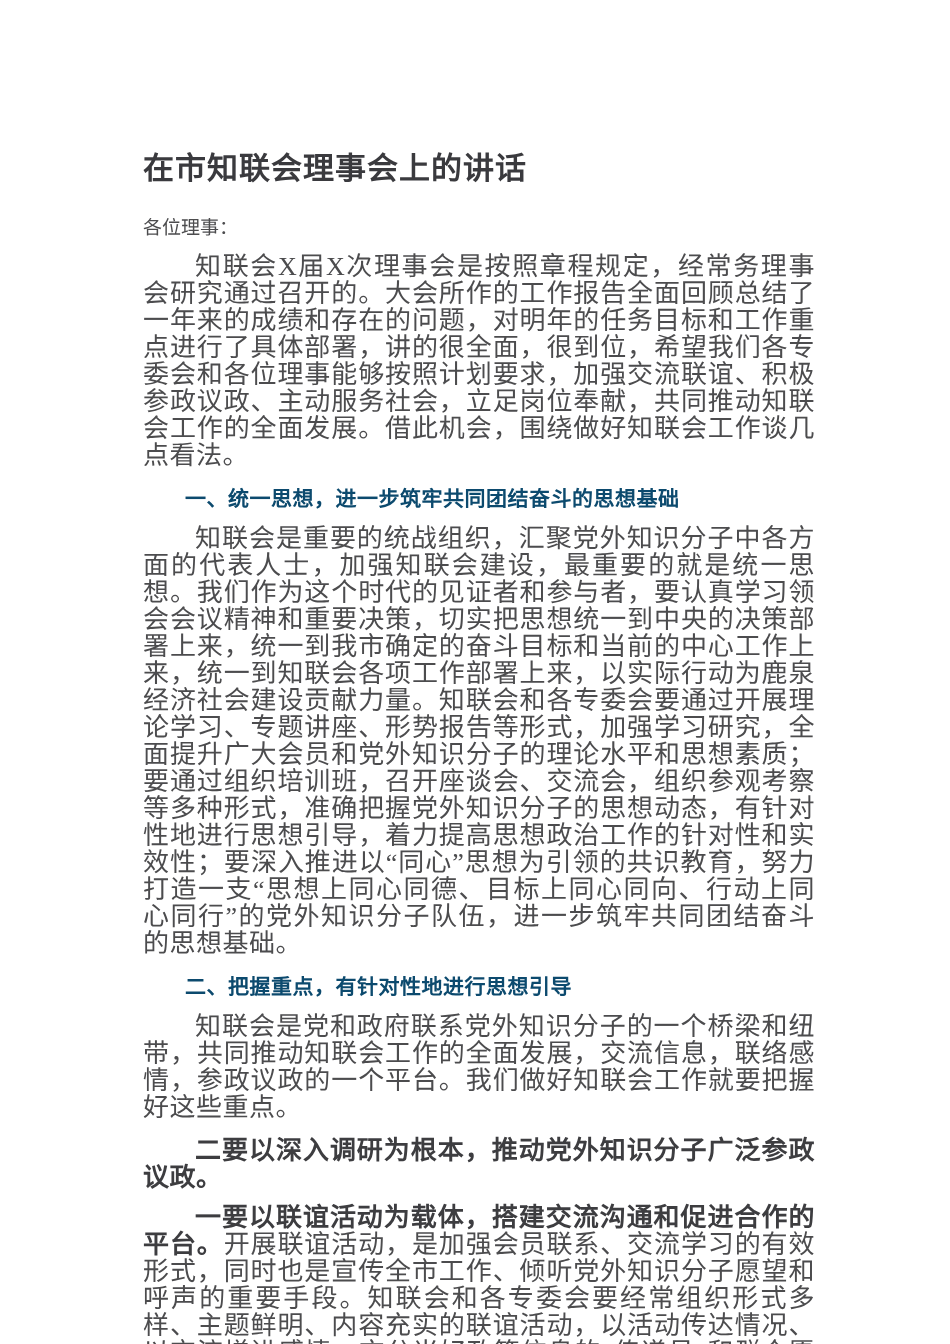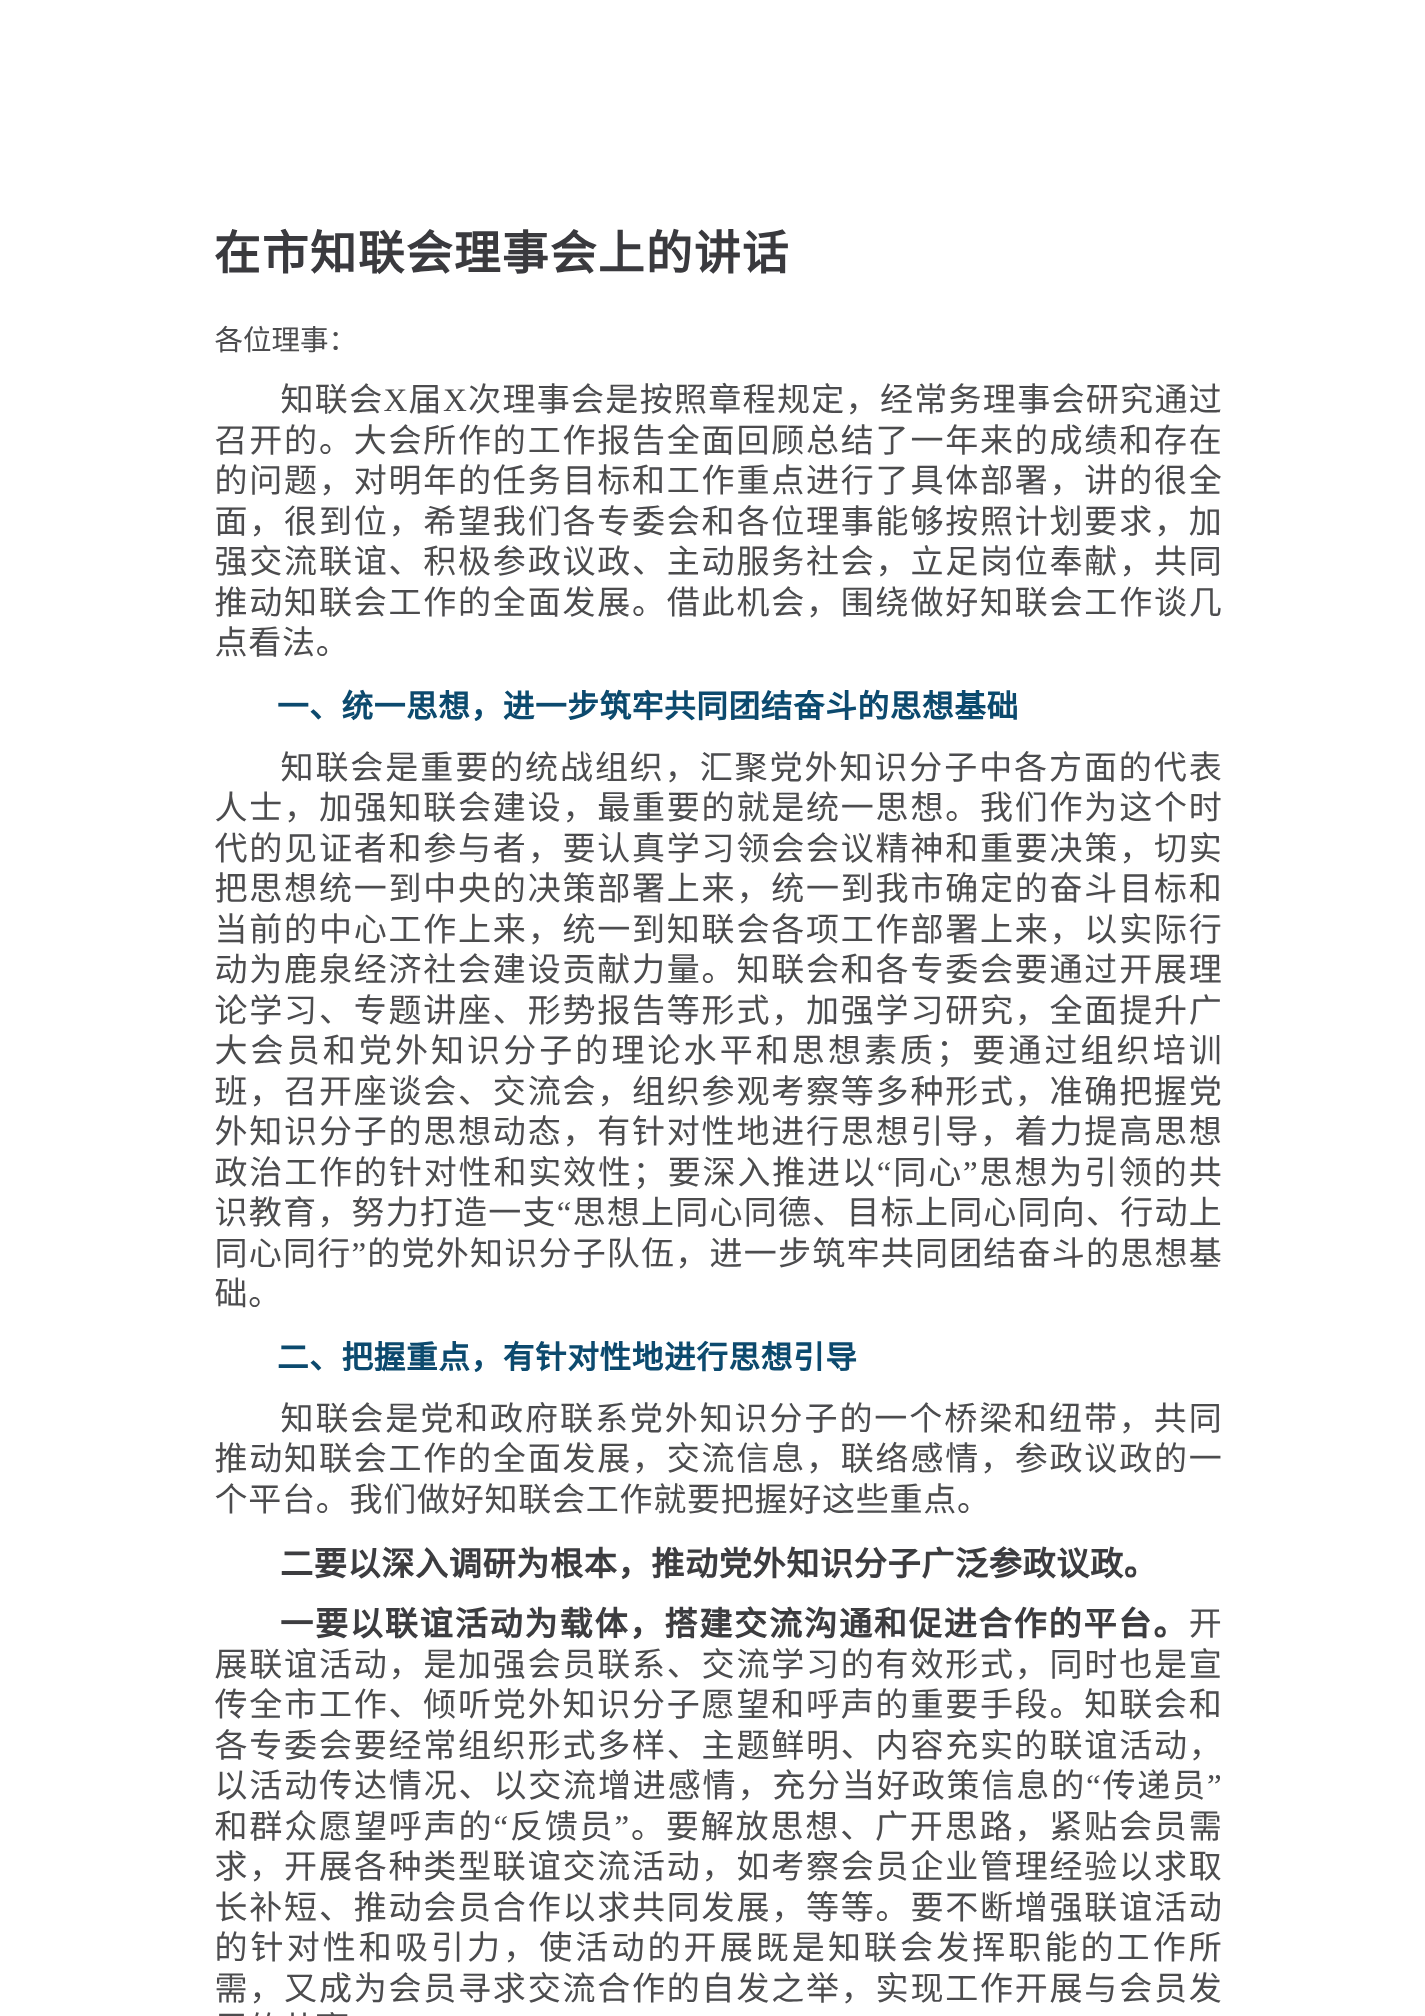--- a/index.html
+++ b/index.html
@@ -30,21 +30,21 @@
     color: #3a3a3e;
   }
   .salutation {
     margin: 0 0 12px 0;
     font-size: 19px;
     line-height: 27px;
     color: #4c4c4e;
   }
   .para {
     margin: 0 0 13px 0;
-    font-size: 22px;
+    font-size: 26px;
     line-height: 27px;
     letter-spacing: 0.5px;
     text-indent: 2em;
     text-align: justify;
     color: #4c4c4e;
   }
   .section-heading {
     margin: 16px 0 13px 0;
     font-family: "Liberation Sans", sans-serif;
     font-weight: 700;

